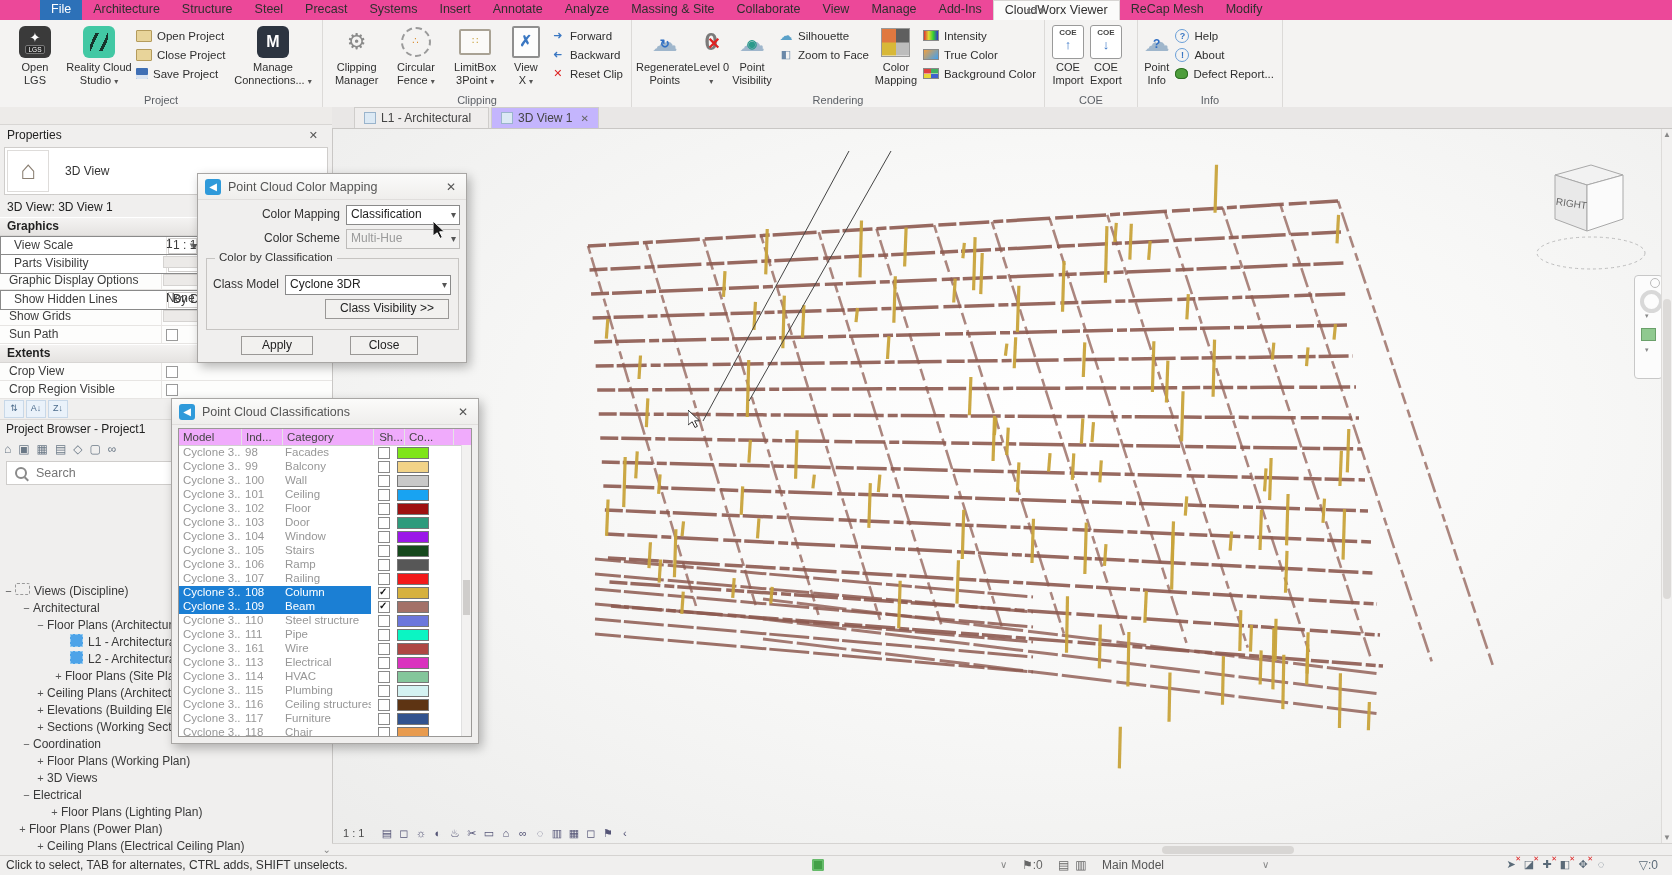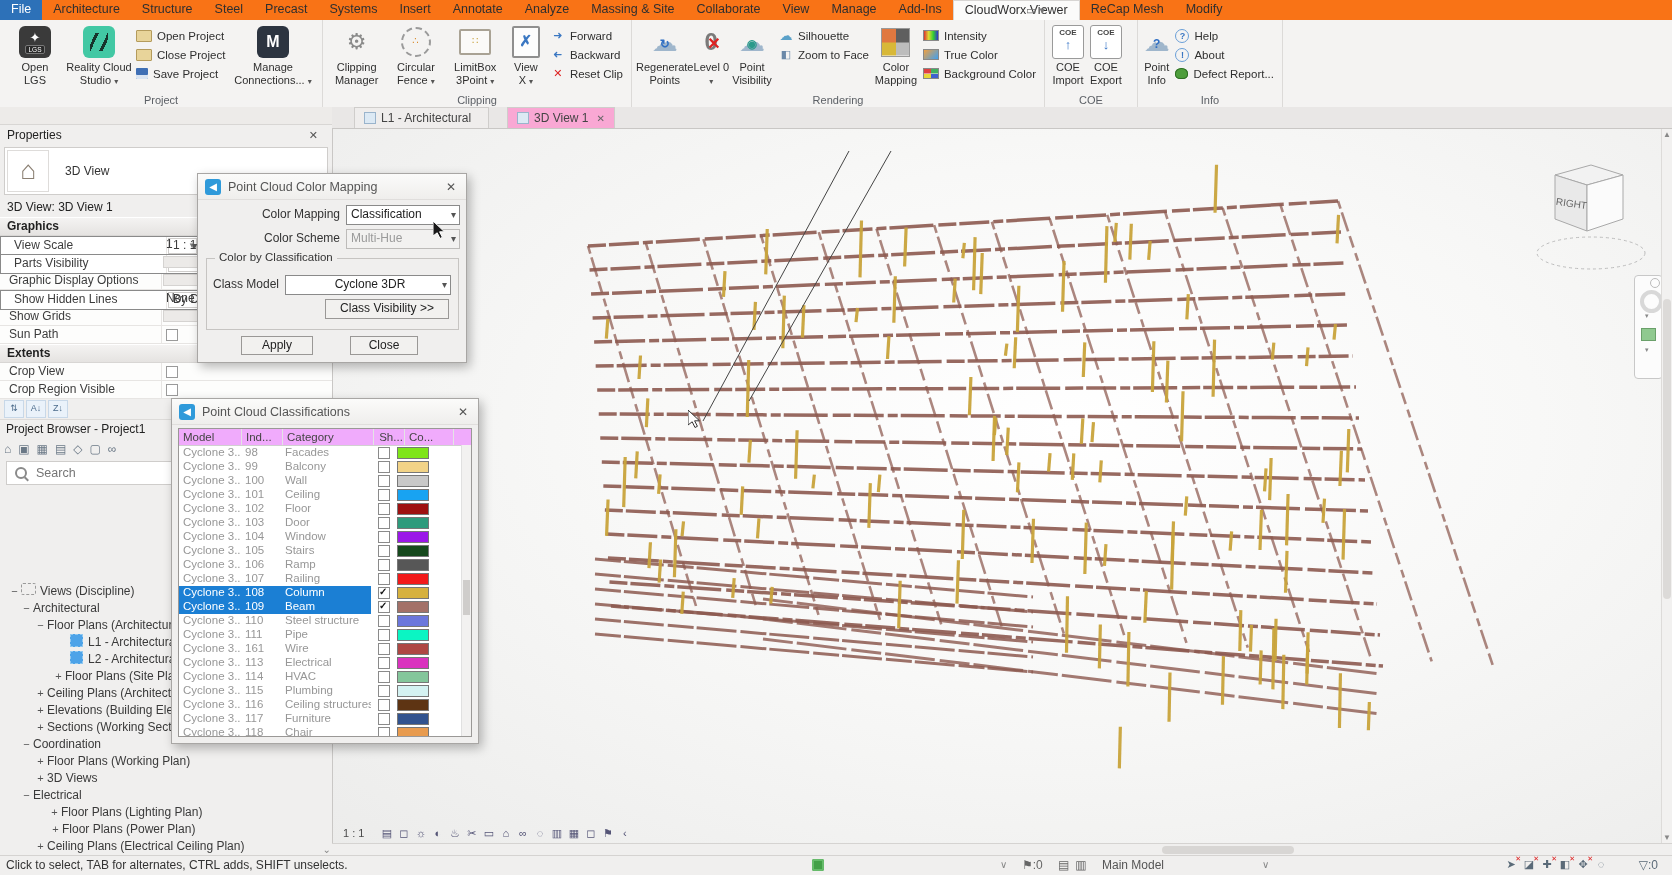--- a/index.html
+++ b/index.html
@@ -1,19 +1,19 @@
 <!DOCTYPE html>
 <html><head>
 <meta charset="utf-8">
 <style>
   html,body{margin:0;padding:0;background:#d8d6d4;}
   .app{position:relative;width:1672px;height:875px;overflow:hidden;background:#e9e7e6;
        font-family:"Liberation Sans",sans-serif;font-size:12px;color:#333;cursor:default;}
   
-  .tabsrow{position:absolute;left:0;top:0;right:0;height:20px;background:#f97316;display:flex;align-items:stretch;}
+  .tabsrow{position:absolute;left:0;top:0;right:0;height:20px;background:#ec4899;display:flex;align-items:stretch;padding-left:40px;}
   .rtab{padding:2px 11px 0;color:#2f2f2f;font-size:12.5px;white-space:nowrap;}
   .rtab.file{background:#2d71b8;color:#fff;}
   .rtab.active{background:#fbfbfa;border:1px solid #d7d5d3;border-bottom:none;}
   .rtab-extra{padding:2px 8px 0;color:#777;font-size:11px;}
   .ribbonbody{position:absolute;left:0;top:20px;right:0;height:87px;background:#f4f3f2;border-bottom:1px solid #c9c7c5;display:flex;}
   .rgroup{position:relative;border-right:1px solid #dcdad8;padding:3px 4px 14px 4px;display:flex;align-items:flex-start;}
   .glabel{position:absolute;left:0;right:0;bottom:1px;text-align:center;font-size:11px;color:#5c6066;}
   .bigbtn{width:62px;display:flex;flex-direction:column;align-items:center;padding-top:2px;}
   .bl{font-size:11px;line-height:12.5px;color:#2f2f2f;white-space:nowrap;}
   .ddv{font-size:8px;color:#555;line-height:7px;}
@@ -83,21 +83,21 @@
   .trow{height:17px;line-height:17px;white-space:nowrap;overflow:hidden;color:#3a3a3a;}
   .texp{display:inline-block;width:13px;color:#555;font-size:11px;text-align:center;}
   .ticon{display:inline-block;}
   .ticon.plan{width:11px;height:11px;background:#4da3e8;border:1px dashed #90c8f0;margin:0 5px -1px 1px;}
   .ticon.views{width:13px;height:10px;border:1px dashed #9a9a9a;border-radius:2px;margin:0 4px 0 0;}
   .panelchev{position:absolute;right:1px;bottom:1px;color:#888;font-size:10px;}
   
   .rightarea{position:absolute;left:332px;top:107px;right:0;bottom:19px;display:flex;flex-direction:column;}
   .tabstrip{height:21px;background:#e9e7e6;display:flex;align-items:flex-end;padding-left:22px;border-bottom:1px solid #c9c7c5;}
   .vtab{height:20px;line-height:19px;padding:0 9px;background:#efedec;border:1px solid #cfcdcb;border-bottom:none;margin-right:2px;font-size:12px;color:#444;display:flex;align-items:center;}
-  .vtab.active{background:#f9a8d4;margin-left:16px;}
+  .vtab.active{background:#c4b5fd;}
   .vtabicon{width:10px;height:10px;border:1px solid #9ab4cc;background:#dce9f4;margin-right:5px;}
   .vclose{margin-left:8px;color:#666;font-size:10px;}
   .canvas{flex:1;position:relative;overflow:hidden;border-left:1px solid #c9c7c5;
      background:radial-gradient(ellipse at 55% 42%, #ffffff 0%, #f8f8f7 45%, #ececeb 100%);}
   .pc{position:absolute;left:0;top:0;}
   .viewcube{position:absolute;left:1192px;top:18px;}
   .navbar{position:absolute;left:1301px;top:146px;width:27px;height:102px;background:#fcfcfc;border:1px solid #c8c8c8;border-radius:4px;}
   .navdot{position:absolute;right:2px;top:2px;width:8px;height:8px;border:1px solid #bbb;border-radius:50%;color:#999;}
   .navwheel{position:absolute;left:5px;top:14px;width:15px;height:15px;border:4px solid #d8d8d8;border-radius:50%;}
   .navchev{position:absolute;left:10px;font-size:7px;color:#888;}
@@ -484,21 +484,21 @@
           <span>◇</span>
           <span>▢</span>
           <span>∞</span>
         </div>
       <div class="searchbox">
         <span class="lens"></span>
         <input class="searchinput" placeholder="Search" style="">
       </div>
       <div class="tree">
 
-          <div class="trow" style="padding-left: 8px;">
+          <div class="trow" style="padding-left: 2px;">
             <span class="texp">−</span><span class="ticon views"></span><span>Views (Discipline)</span>
           </div>
 
           <div class="trow" style="padding-left: 20px;">
             <span class="texp">−</span><span class="ticon"></span><span>Architectural</span>
           </div>
 
           <div class="trow" style="padding-left: 34px;">
             <span class="texp">−</span><span class="ticon"></span><span>Floor Plans (Architectural Plan)</span>
           </div>
@@ -540,21 +540,21 @@
           </div>
 
           <div class="trow" style="padding-left: 20px;">
             <span class="texp">−</span><span class="ticon"></span><span>Electrical</span>
           </div>
 
           <div class="trow" style="padding-left: 48px;">
             <span class="texp">+</span><span class="ticon"></span><span>Floor Plans (Lighting Plan)</span>
           </div>
 
-          <div class="trow" style="padding-left: 33px; margin-left: 16px;">
+          <div class="trow" style="padding-left: 16px;">
             <span class="texp">+</span><span class="ticon"></span><span>Floor Plans (Power Plan)</span>
           </div>
 
           <div class="trow" style="padding-left: 34px;">
             <span class="texp">+</span><span class="ticon"></span><span>Ceiling Plans (Electrical Ceiling Plan)</span>
           </div>
 
           <div class="trow" style="padding-left: 20px;">
             <span class="texp">−</span><span class="ticon"></span>
           </div>
@@ -779,21 +779,21 @@
       <span class="dlg-text">Point Cloud Color Mapping</span>
       <span class="dlg-close">✕</span>
     </div>
     <span class="cmlabel" style="left:24px;top:33px;">Color Mapping</span>
     <div class="combo" style="left:148px;top:31px;width:108px;">Classification</div>
     <span class="cmlabel" style="left:24px;top:57px;">Color Scheme</span>
     <div class="combo disabled" style="left:148px;top:55px;width:108px;">Multi-Hue</div>
     <div class="fieldset" style="left:8px;top:84px;width:251px;height:70px;">
       <span class="legend">Color by Classification</span>
       <span class="cmlabel" style="left:-46px;top:18px;">Class Model</span>
-      <div class="combo" style="left:78px;top:16px;width:160px;text-align:center;">Cyclone 3DR</div>
+      <div class="combo" style="left:78px;top:16px;width:160px;">Cyclone 3DR</div>
       <div class="winbtn" style="left:118px;top:40px;width:122px;height:18px;line-height:17px;">Class Visibility &gt;&gt;</div>
     </div>
     <div class="winbtn" style="left:43px;top:162px;width:70px;height:17px;line-height:16px;">Apply</div>
     <div class="winbtn" style="left:152px;top:162px;width:66px;height:17px;line-height:16px;">Close</div>
   </div>
 
   <div class="dlg" style="left:171px;top:398px;width:306px;height:344px;">
     <div class="dlg-title">
       <span class="dlg-logo">◀</span>
       <span class="dlg-text">Point Cloud Classifications</span>

